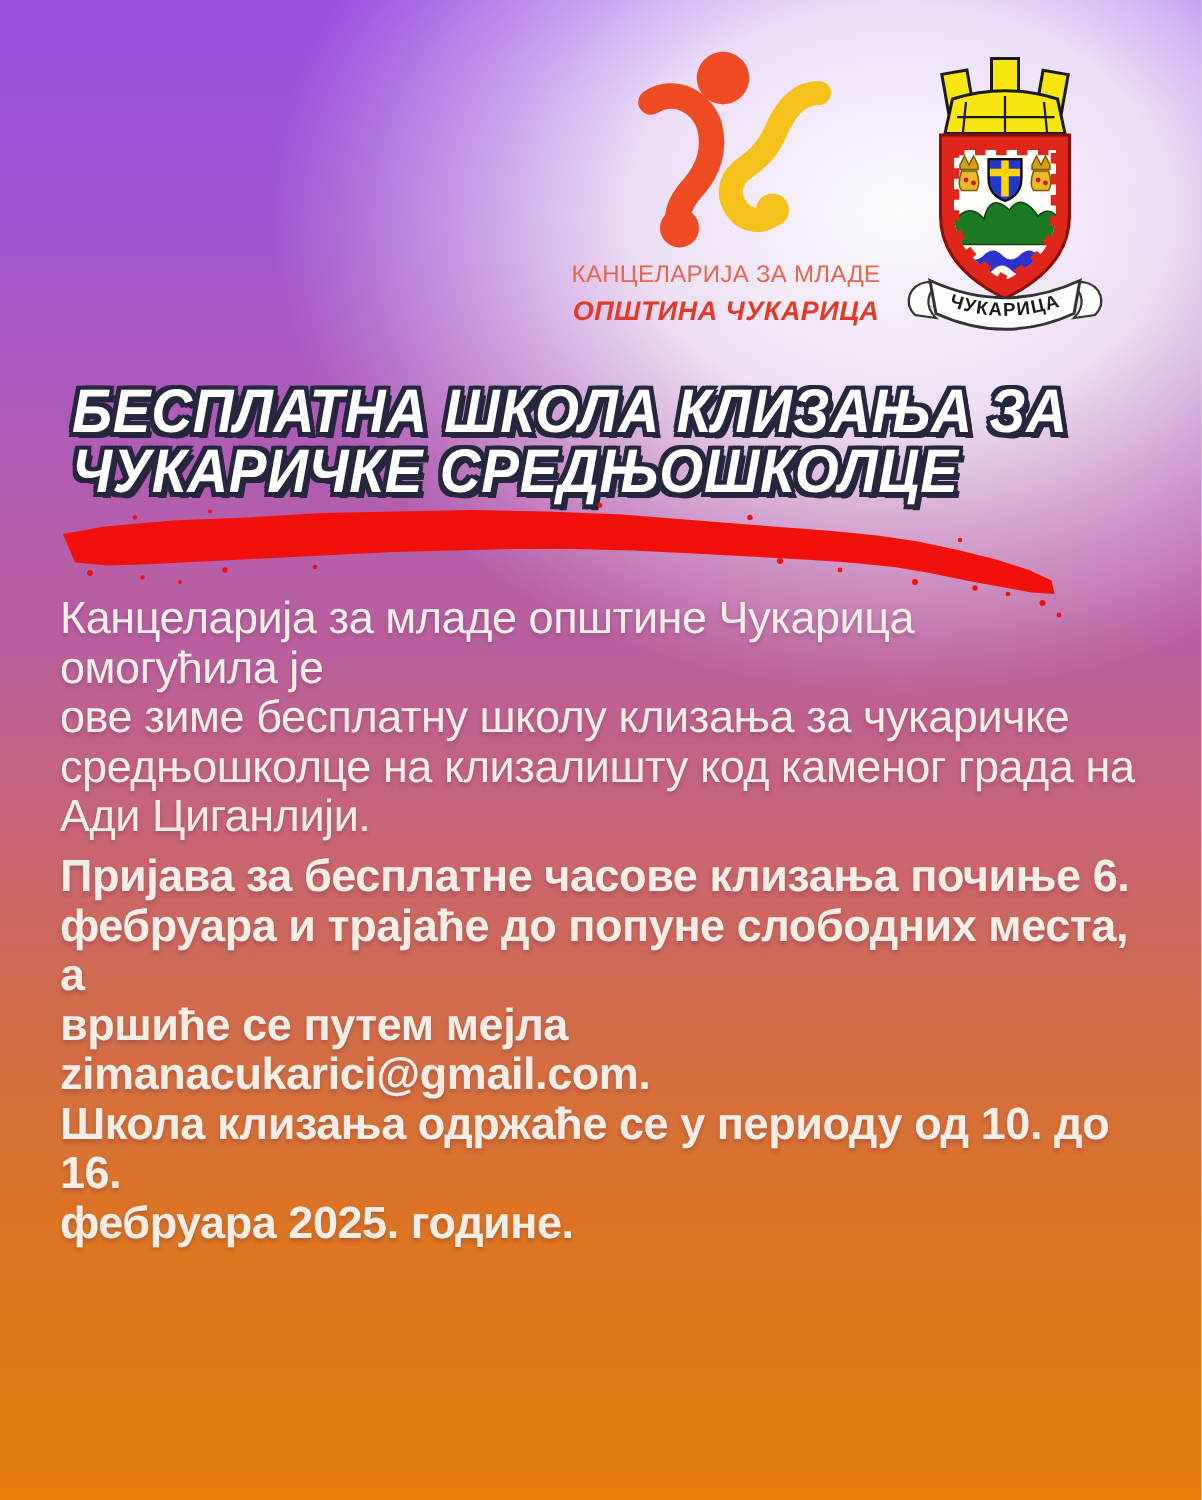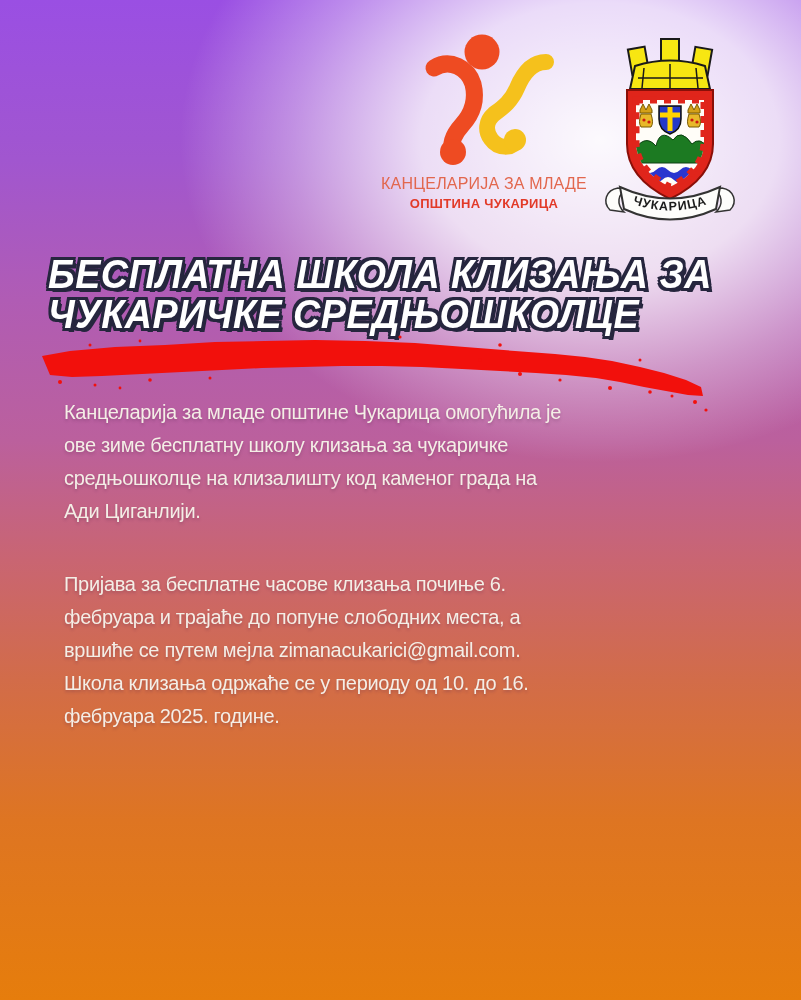--- a/index.html
+++ b/index.html
@@ -18,42 +18,42 @@
     padding-left: 39px;
   }
   .logo-figure{position:absolute;left:420px;top:28px;width:140px;height:148px;}
   .logo-caption{
     position:absolute;left:368px;top:174px;width:232px;text-align:center;line-height:1.25;
   }
   .logo-caption .line1{
     font-size:16px;letter-spacing:0.2px;color:#e2674e;font-weight:400;white-space:nowrap;
   }
   .logo-caption .line2{
-    font-size:13px;letter-spacing:0.3px;color:#e23a28;font-weight:700;white-space:nowrap;margin-top:2px;
+    font-size:18px;letter-spacing:0.3px;color:#e23a28;font-weight:700;white-space:nowrap;margin-top:2px;font-style:italic;
   }
   .coat-of-arms{position:absolute;left:596px;top:26px;width:148px;height:200px;}
   .title{
     position:absolute;left:48px;top:254px;width:740px;
     font-weight:800;font-style:italic;font-size:41px;line-height:40px;
     color:#ffffff;letter-spacing:0.5px;white-space:pre-line;
     transform:scaleX(0.92);transform-origin:left top;
     text-shadow:
       -3px -3px 0 #26263e, 3px -3px 0 #26263e, -3px 3px 0 #26263e, 3px 3px 0 #26263e,
       -3px 0 0 #26263e, 3px 0 0 #26263e, 0 -3px 0 #26263e, 0 3px 0 #26263e,
       4px 4px 0 #26263e;
   }
   .brush{position:absolute;left:0;top:330px;width:801px;height:100px;}
   .para{
-    position:absolute;left:64px;width:720px;
-    font-size:20px;line-height:33px;letter-spacing:-0.3px;
+    position:absolute;left:40px;width:720px;
+    font-size:30px;line-height:33px;letter-spacing:-0.3px;
     color:#f4eee6;white-space:pre-line;
     text-shadow:0 2px 3px rgba(90,40,80,0.30);
   }
   .p1{top:396px;}
-  .p2{top:568px;}
+  .p2{top:568px;font-weight:bold;}
   .p3{top:770px;}
 </style>
 </head>
 <body>
 
 <div class="poster">
 
   <svg class="logo-figure" viewBox="0 0 140 148" xmlns="http://www.w3.org/2000/svg">
     <circle cx="62" cy="24" r="17.5" fill="#ee4b22"></circle>
     <path d="M14,40 C30,30 48,40 53,56 C57,72 52,86 42,97 C33,107 30,116 33,124" fill="none" stroke="#ee4b22" stroke-width="17" stroke-linecap="round"></path>

